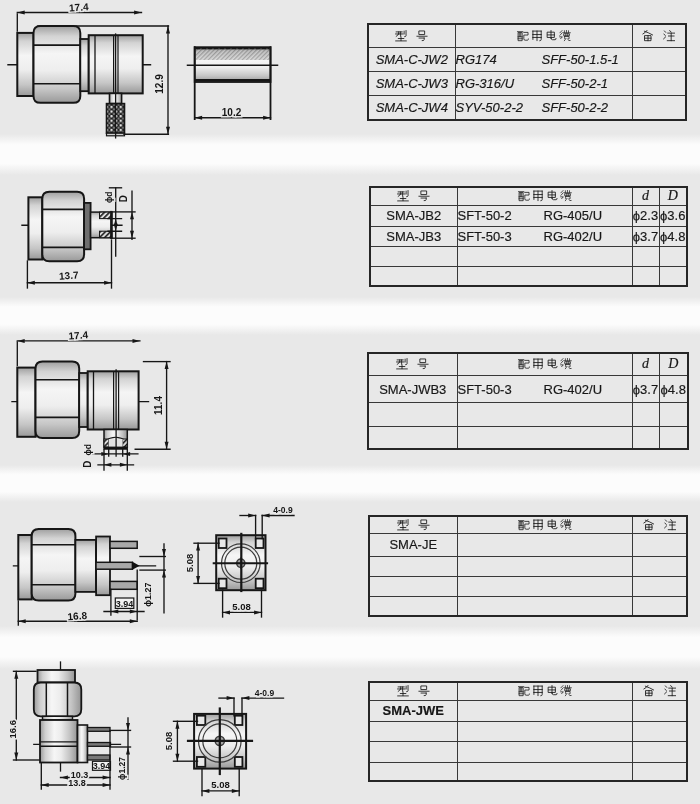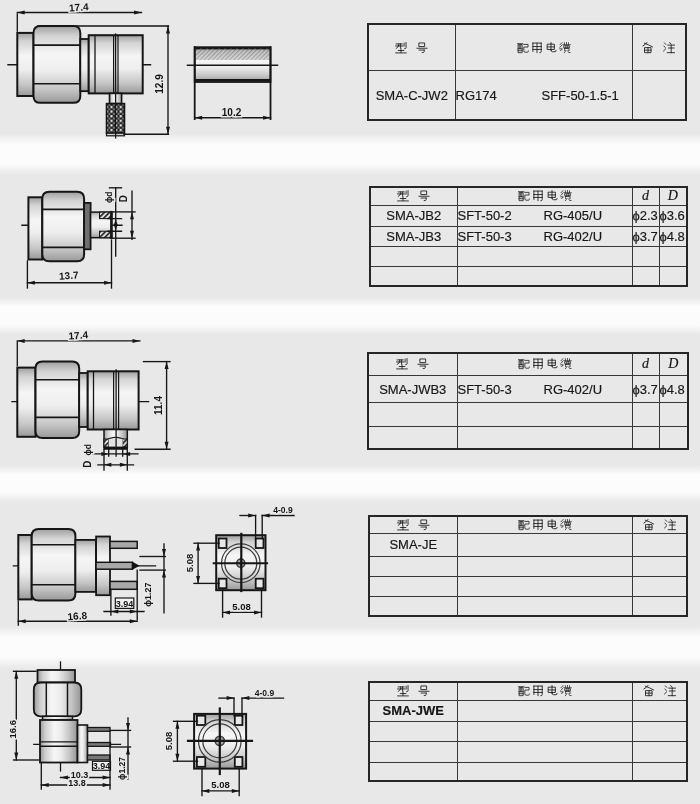--- a/index.html
+++ b/index.html
@@ -4,21 +4,21 @@
 <style>
 html,body{margin:0;padding:0;}
 body{width:700px;height:804px;background:#e8e8e8;font-family:"Liberation Sans",sans-serif;overflow:hidden;position:relative;}
 .gap{position:absolute;left:0;width:700px;}
 .tbl{position:absolute;border-collapse:collapse;table-layout:fixed;}
 .tbl td{border:1.4px solid #383838;padding:0;font-size:13px;color:#161616;white-space:nowrap;overflow:hidden;-webkit-text-stroke:0.18px #222222;}
 .tbl{border:2px solid #262626;}
 .mod{text-align:center;}
 .cab{padding-left:8px;}
 .c2{display:inline-block;width:86px;}
-.sm{font-size:11px;text-align:left;}
+.sm{font-size:11px;text-align:center;}
 .cjk{display:inline-block;vertical-align:-1.5px;}
 .cjk+.cjk{margin-left:2px;}
 svg.page{position:absolute;left:0;top:0;}
 </style>
 </head>
 <body>
 
 <svg width="0" height="0" style="position:absolute">
 <defs>
 <g id="gXing" stroke="#161616" stroke-width="7" fill="none" stroke-linecap="square">
@@ -511,21 +511,21 @@
 <path d="M234 698.1 V715.7 M242 698.1 V715.7"></path>
 <path d="M219 698.1 H234"></path>
 <path d="M242 698.1 H283.5"></path>
 </g>
 <use href="#ar" transform="translate(234,698.1)"></use>
 <use href="#ar" transform="translate(242,698.1) rotate(180)"></use>
 <text x="264.5" y="695.6" font-size="8.5" font-weight="bold" fill="#161616" text-anchor="middle" style="paint-order:stroke;stroke:#e8e8e8;stroke-width:3px">4-0.9</text>
 </g>
 </svg>
 
-<table class="tbl" style="left:367px;top:23px;width:318px;height:98px;">
+<table class="tbl" style="left:367px;top:23px;width:318px;height:98px;font-style:italic;">
 <colgroup>
       <col style="width:87px">
       <col style="width:177px">
       <col style="width:54px">
     </colgroup>
 <tbody>
       <tr style="height:19px">
         <td class="mod"><svg class="cjk" width="12" height="12" viewBox="0 0 100 100">
             <use href="#gXing"></use>
           </svg>&nbsp;&nbsp;<svg class="cjk" width="12" height="12" viewBox="0 0 100 100">
@@ -542,20 +542,30 @@
           </svg></td>
 <td class="mod"><svg class="cjk" width="12" height="12" viewBox="0 0 100 100">
             <use href="#gBei"></use>
           </svg>&nbsp;&nbsp;<svg class="cjk" width="12" height="12" viewBox="0 0 100 100">
             <use href="#gZhu"></use>
           </svg></td>
       </tr>
 <tr style="height:20px">
         <td class="mod">SMA-C-JW2</td>
         <td class="cab"><span class="c2">RG174</span>SFF-50-1.5-1</td>
+        <td></td>
+      </tr>
+<tr style="height:20px">
+        <td class="mod">SMA-C-JW3</td>
+        <td class="cab"><span class="c2">RG-316/U</span>SFF-50-2-1</td>
+        <td></td>
+      </tr>
+<tr style="height:20px">
+        <td class="mod">SMA-C-JW4</td>
+        <td class="cab"><span class="c2">SYV-50-2-2</span>SFF-50-2-2</td>
         <td></td>
       </tr>
 </tbody>
   </table>
 
 <table class="tbl" style="left:369px;top:186px;width:317px;height:99px;">
 <colgroup>
       <col style="width:87px">
       <col style="width:175px">
       <col style="width:27px">

